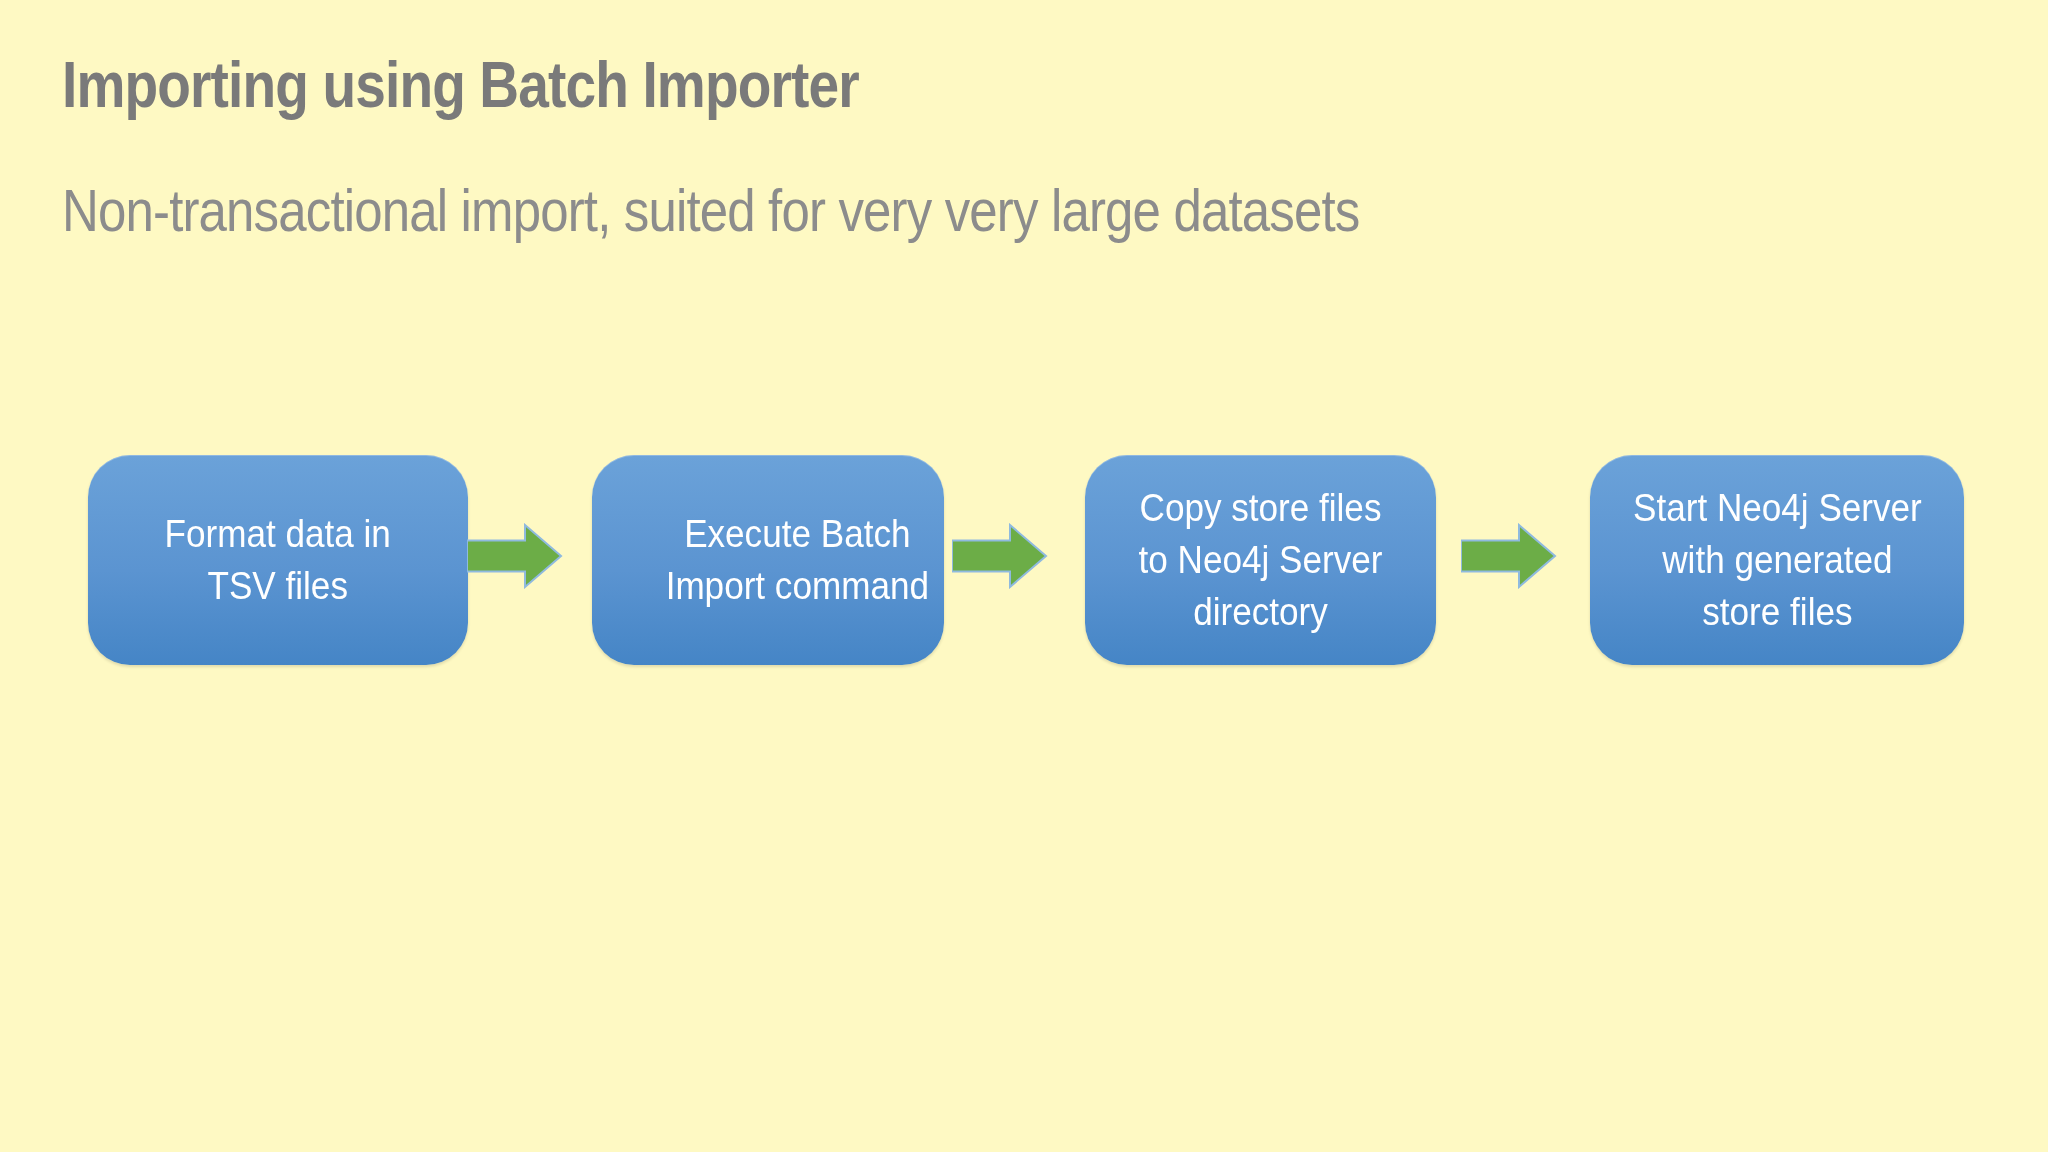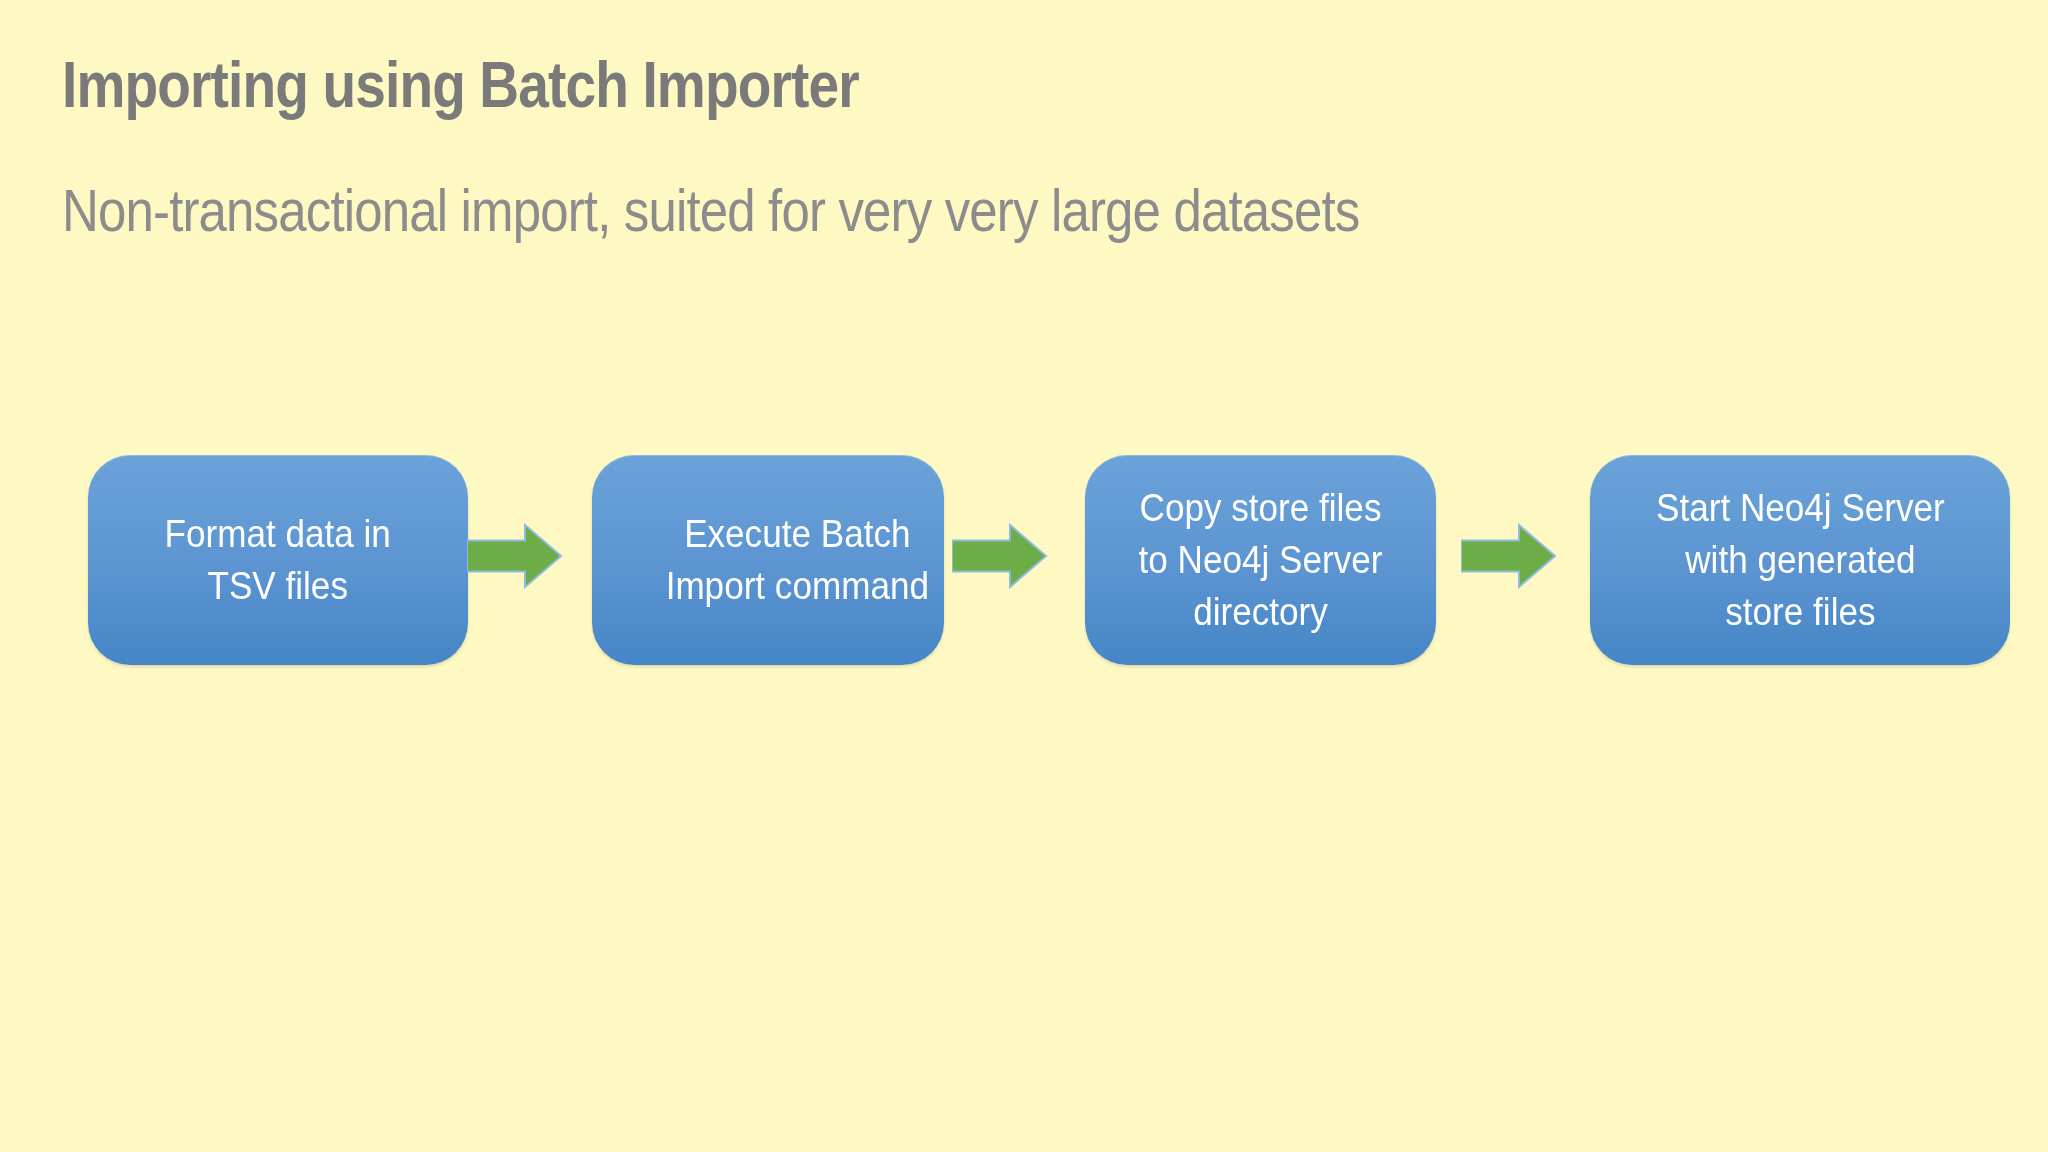--- a/index.html
+++ b/index.html
@@ -57,21 +57,21 @@
     color: #ffffff;
     font-size: 39px;
     line-height: 52px;
     white-space: pre-line;
     transform: scaleX(0.9);
     transform-origin: 50% 50%;
   }
   .box-1 { left: 88px;   width: 380px; }
   .box-2 { left: 592px;  width: 352px; justify-content: flex-end; }
   .box-3 { left: 1085px; width: 351px; }
-  .box-4 { left: 1590px; width: 420px; }
+  .box-4 { left: 1590px; width: 374px; }
   .flow-arrow {
     position: absolute;
     top: 523px;
     width: 96px;
     height: 66px;
   }
   .arrow-1 { left: 467px; }
   .arrow-2 { left: 952px; }
   .arrow-3 { left: 1461px; }
 </style>

